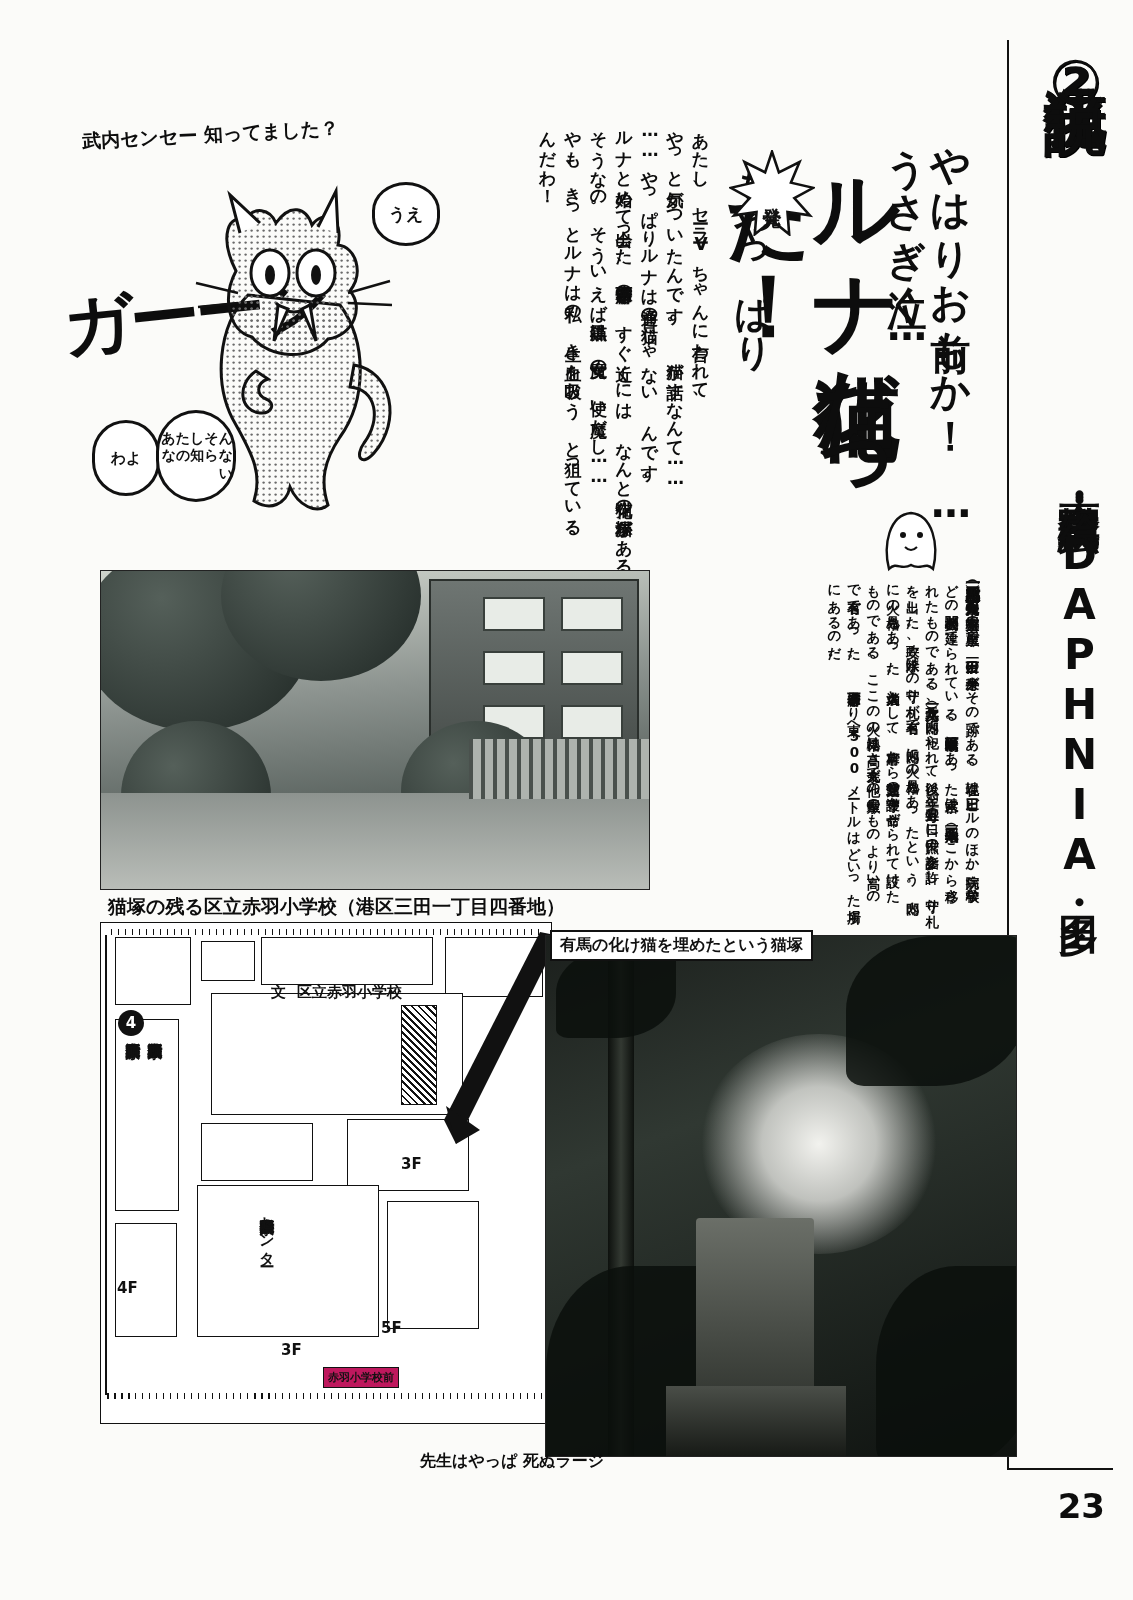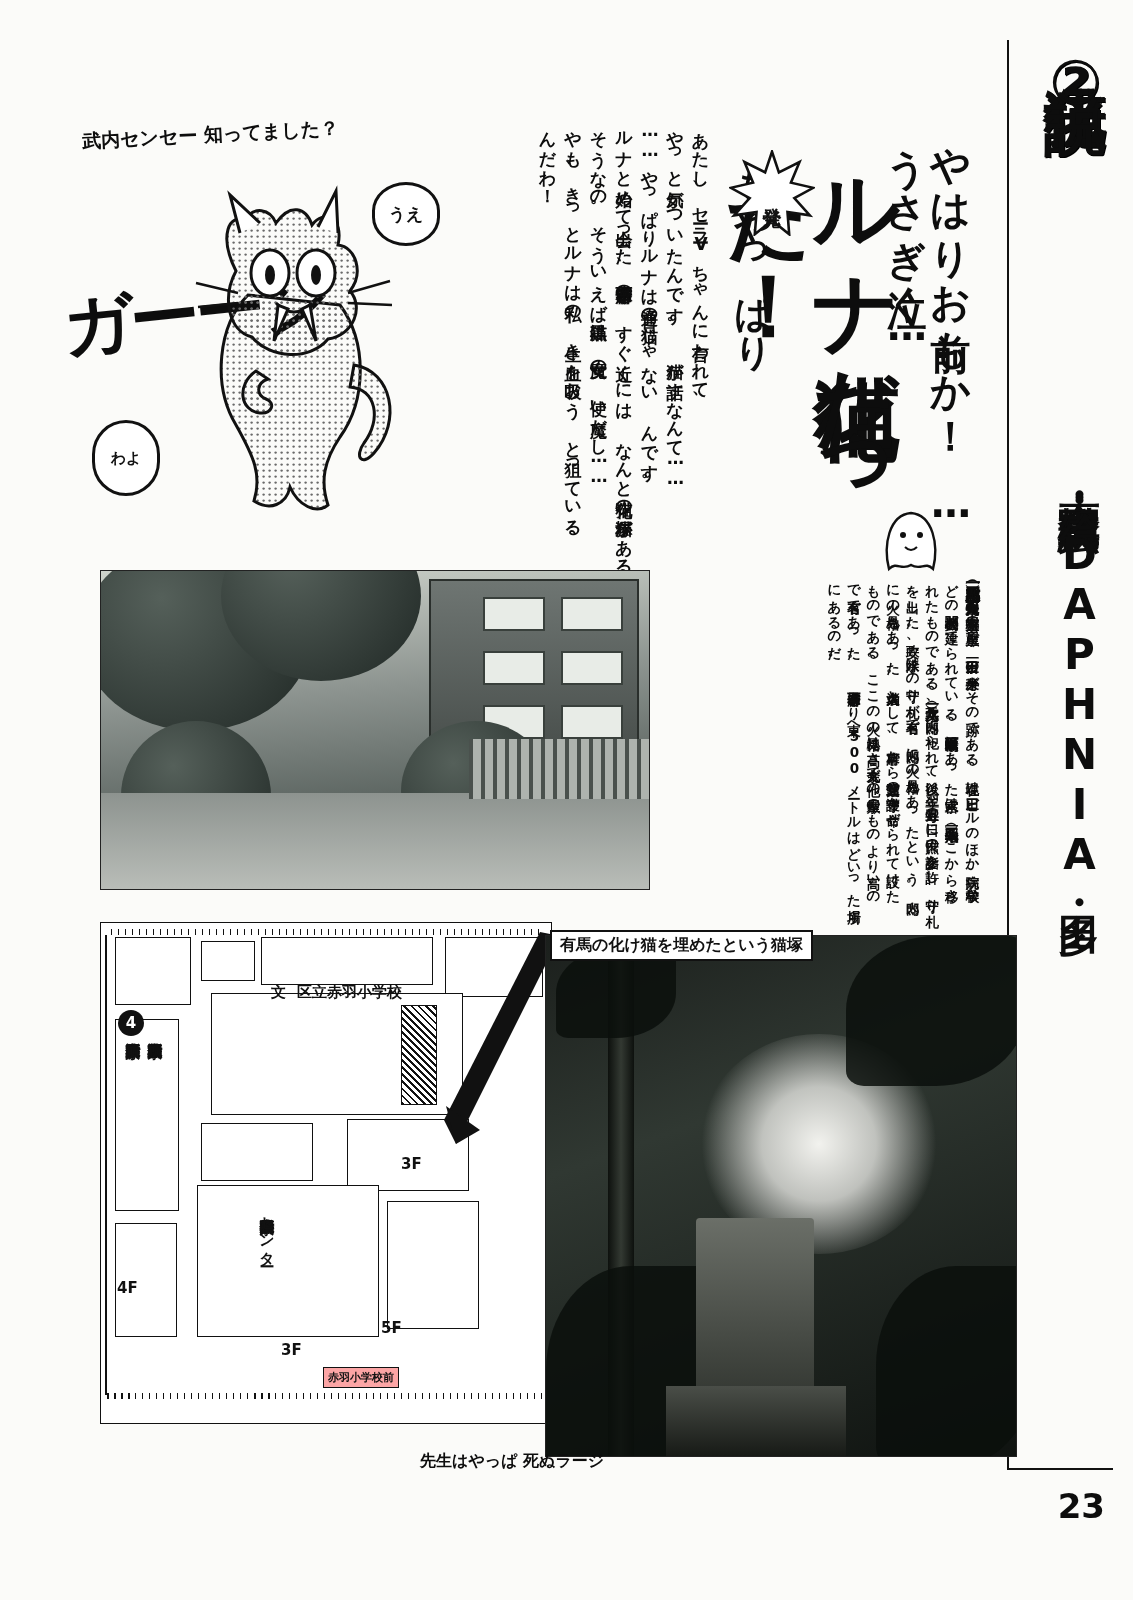--- a/index.html
+++ b/index.html
@@ -83,21 +83,21 @@
   
   #cap-school{left:108px;top:894px;font-size:19px;font-weight:700;}
 
   
   #map-box{left:100px;top:922px;width:450px;height:500px;background:#fff;border:1px solid #111;}
   #map-box .blk{position:absolute;border:1.6px solid #111;background:#fff;}
   #map-box .hatch{position:absolute;
     background:repeating-linear-gradient(90deg,#111 0 1.5px,transparent 1.5px 7px);}
   #map-box .mlabel{position:absolute;font-size:15px;font-weight:700;}
   #map-box .mlabel.v{writing-mode:vertical-rl;text-orientation:upright;}
-  #map-box .tag{position:absolute;border:1.4px solid #111;background:#fca5a5;
+  #map-box .tag{position:absolute;border:1.4px solid #111;background:#be185d;
     font-size:11px;font-weight:700;padding:2px 4px;}
   #map-box .hl{position:absolute;background:repeating-linear-gradient(45deg,#111 0 2px,#fff 2px 5px);
     border:1.6px solid #111;}
   #map-pin{position:absolute;left:118px;top:1010px;width:26px;height:26px;border-radius:50%;
     background:#111;color:#fff;display:flex;align-items:center;justify-content:center;
     font-size:15px;font-weight:800;}
 
   
   #arrow-ptr{left:440px;top:930px;width:130px;height:230px;}
 
@@ -215,20 +215,21 @@
       <path d="M60 118 L18 108 M60 128 L20 132 M170 118 L212 106 M170 128 L214 130" fill="none" stroke="#111" stroke-width="2.4"></path>
 
       <path d="M176 190 C214 196 224 246 196 278 C184 292 176 282 186 268 C204 244 198 214 172 212 Z" fill="url(#dots)" stroke="#111" stroke-width="3"></path>
 
       <path d="M78 196 C58 210 62 236 82 238 C94 239 98 228 88 224 C78 220 78 208 90 204 Z" fill="url(#dots)" stroke="#111" stroke-width="3"></path>
     </svg>
   </div>
 
   <div class="bubble" id="bub-ue">うえ</div>
   <div class="bubble" id="bub-wa">わよ</div>
+  <div class="bubble" id="bub-atashi">あたしそんなの知らない</div>
 
   <div class="abs" id="ghost">
     <svg width="64" height="70" viewBox="0 0 64 70" aria-hidden="true">
       <path d="M10 64 C4 40 10 10 32 8 C54 10 60 40 54 64 C46 56 42 66 32 60 C22 66 18 56 10 64 Z" fill="#fff" stroke="#111" stroke-width="2.4"></path>
       <circle cx="24" cy="30" r="3" fill="#111"></circle>
       <circle cx="41" cy="30" r="3" fill="#111"></circle>
       <path d="M26 42 Q32 48 38 42" fill="none" stroke="#111" stroke-width="2"></path>
     </svg>
   </div>
 
@@ -246,20 +247,21 @@
     <div class="win" style="right:104px;top:80px;width:62px;height:34px;"></div>
     <div class="win" style="right:26px;top:134px;width:62px;height:34px;"></div>
     <div class="win" style="right:104px;top:134px;width:62px;height:34px;"></div>
     <div class="tree" style="left:-20px;top:-30px;width:230px;height:190px;"></div>
     <div class="tree" style="left:120px;top:-60px;width:200px;height:170px;"></div>
     <div class="tree" style="left:300px;top:150px;width:150px;height:140px;"></div>
     <div class="tree" style="left:20px;top:150px;width:150px;height:150px;"></div>
     <div class="road"></div>
     <div class="fence"></div>
   </div>
+  <div class="abs handw ink" id="cap-school">猫塚の残る区立赤羽小学校（港区三田一丁目四番地）</div>
 
   <div class="abs" id="map-box">
 
     <div class="hatch" style="left:10px;top:6px;width:430px;height:6px;"></div>
     <div class="hatch" style="left:6px;top:470px;width:436px;height:6px;"></div>
     <div class="hatch" style="left:4px;top:12px;width:6px;height:460px;"></div>
 
     <div class="blk" style="left:14px;top:14px;width:74px;height:66px;"></div>
     <div class="blk" style="left:100px;top:18px;width:52px;height:38px;"></div>
     <div class="blk" style="left:160px;top:14px;width:170px;height:46px;"></div>

